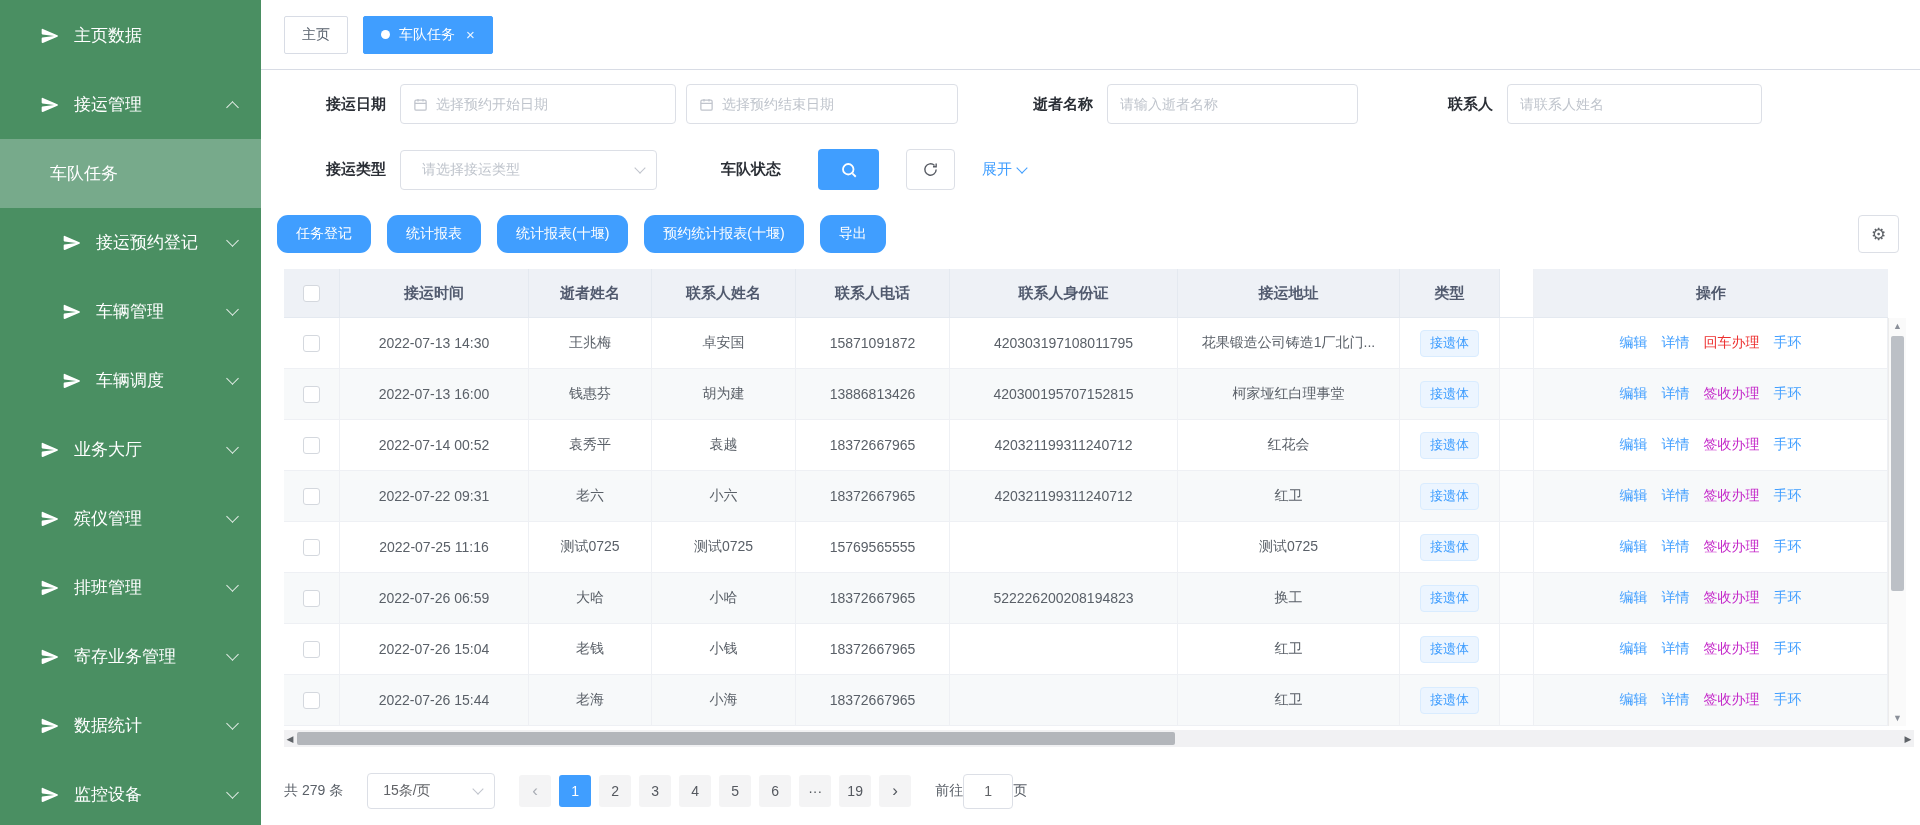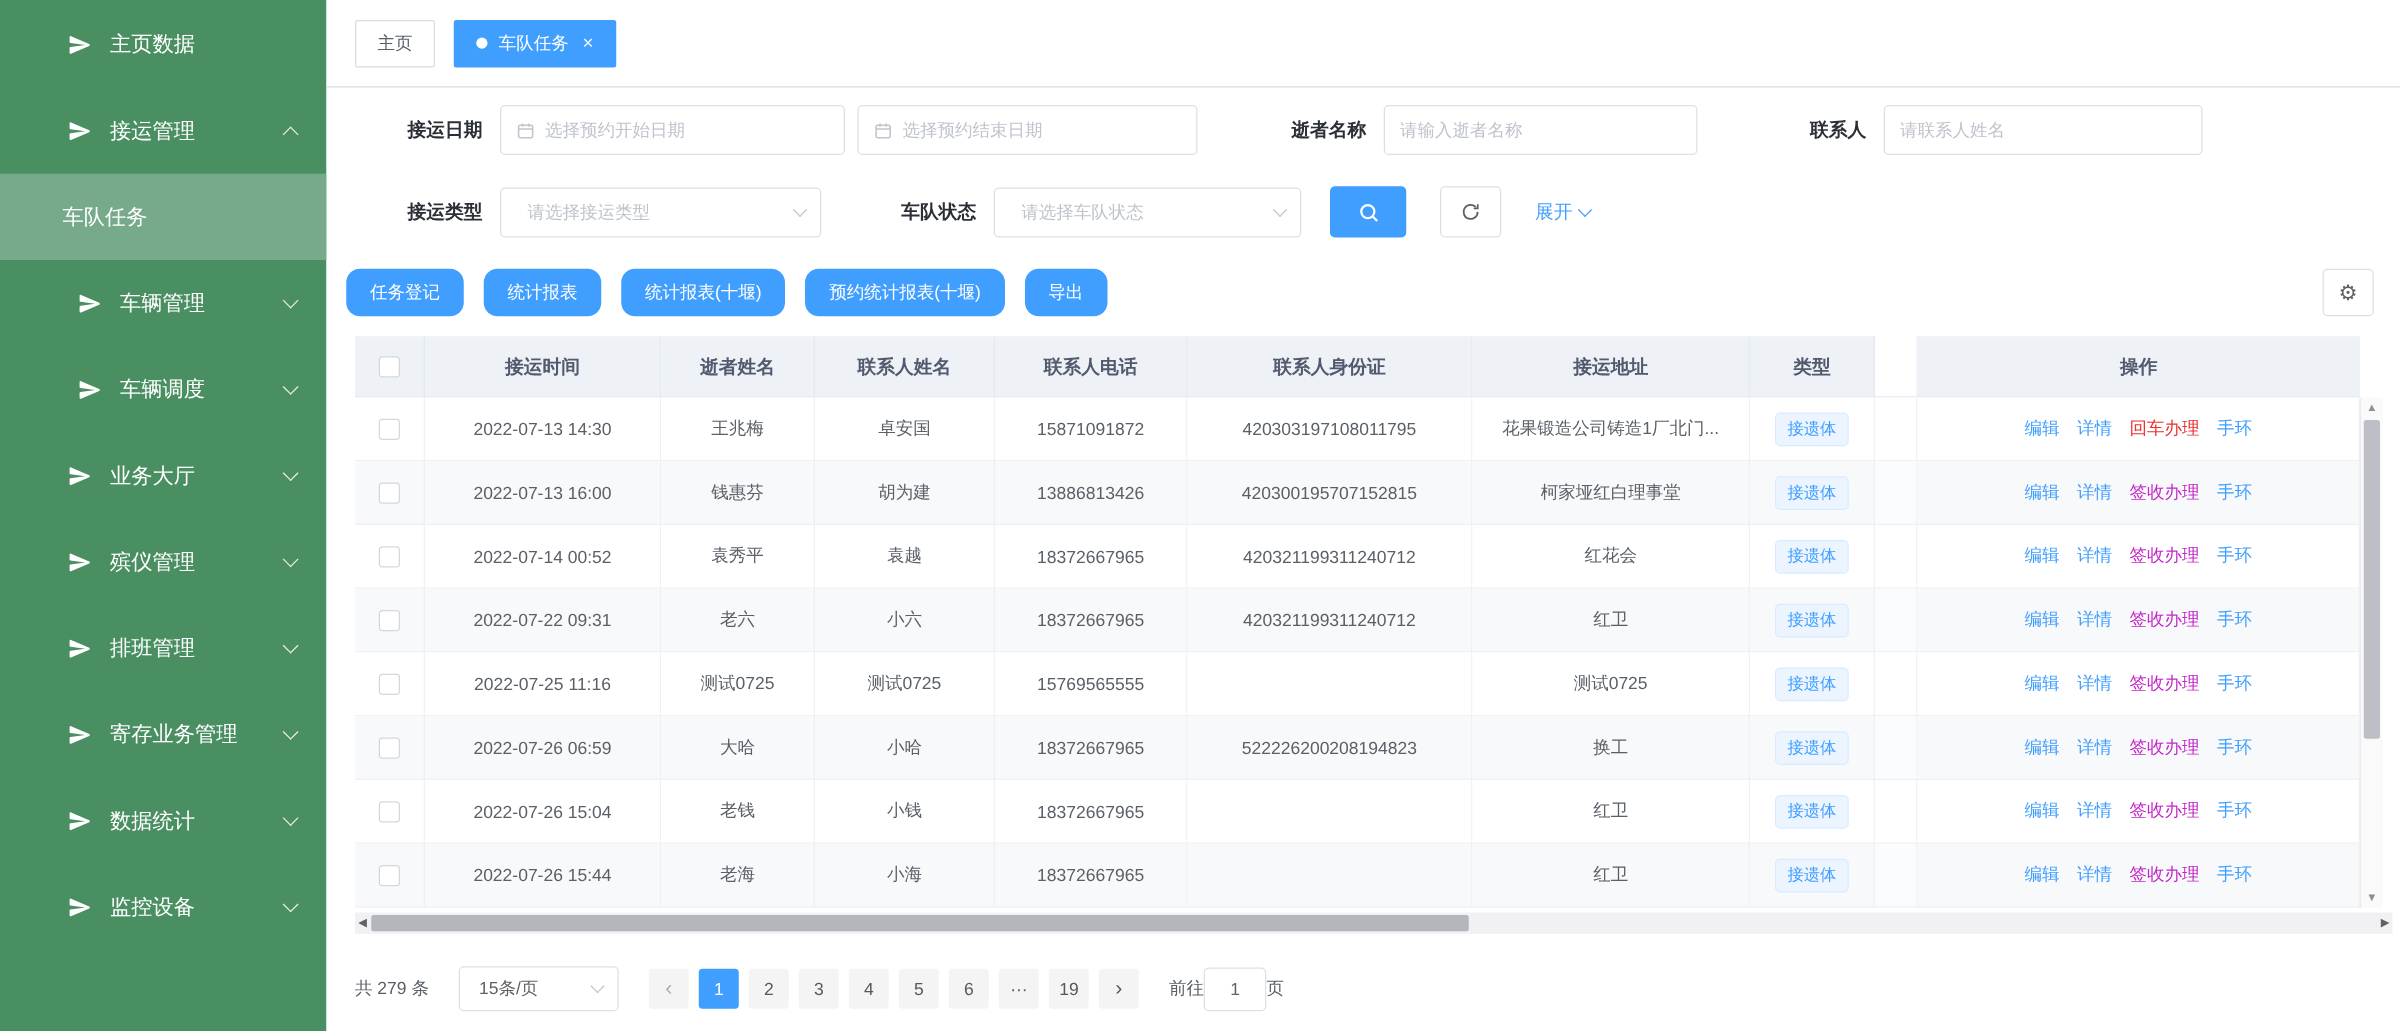--- a/index.html
+++ b/index.html
@@ -4,21 +4,21 @@
 <style>
   * { margin:0; padding:0; box-sizing:border-box; }
   html,body { width:1920px; height:825px; overflow:hidden; background:#fff;
     font-family:"Liberation Sans","DejaVu Sans",sans-serif; }
   .app { display:flex; width:1920px; height:825px; }
 
   
   .sidebar { width:261px; height:825px; background:#4a8f62; flex:0 0 261px; padding-top:1px; }
   .sb-item { height:69px; display:flex; align-items:center; color:#fff; font-size:17px;
     cursor:pointer; position:relative; }
-  .sb-item.lv1 { padding-left:54px; }
+  .sb-item.lv1 { padding-left:40px; }
   .sb-item.lv2 { padding-left:62px; }
   .sb-item.active { background:#77aa8b; padding-left:50px; }
   .sb-icon { width:21px; height:21px; margin-right:13px; flex:0 0 21px; display:flex; align-items:center; }
   .sb-arrow { position:absolute; right:24px; width:9px; height:9px;
     border:solid #e6efe9; border-width:0 1.6px 1.6px 0; }
   .sb-arrow.down { transform:rotate(45deg); top:28px; }
   .sb-arrow.up { transform:rotate(-135deg); top:33px; }
 
   
   .main { flex:1; position:relative; }
@@ -147,20 +147,29 @@
       </div>
       <div class="sb-item lv2 active">
         <span class="sb-label">车队任务</span>
       </div>
       <div class="sb-item lv2">
         <span class="sb-icon">
           <svg width="20" height="20" viewBox="0 0 24 24" fill="#fff">
             <path d="M3.4 20.4l17.45-7.48a1 1 0 0 0 0-1.84L3.4 3.6a.993.993 0 0 0-1.39.91L2 9.12c0 .5.37.93.87.99L17 12 2.87 13.88c-.5.07-.87.5-.87 1l.01 4.61c0 .71.73 1.2 1.39.91z"></path>
           </svg>
         </span>
+        <span class="sb-label">接运预约登记</span>
+        <span class="sb-arrow down"></span>
+      </div>
+      <div class="sb-item lv2">
+        <span class="sb-icon">
+          <svg width="20" height="20" viewBox="0 0 24 24" fill="#fff">
+            <path d="M3.4 20.4l17.45-7.48a1 1 0 0 0 0-1.84L3.4 3.6a.993.993 0 0 0-1.39.91L2 9.12c0 .5.37.93.87.99L17 12 2.87 13.88c-.5.07-.87.5-.87 1l.01 4.61c0 .71.73 1.2 1.39.91z"></path>
+          </svg>
+        </span>
         <span class="sb-label">车辆管理</span>
         <span class="sb-arrow down"></span>
       </div>
       <div class="sb-item lv2">
         <span class="sb-icon">
           <svg width="20" height="20" viewBox="0 0 24 24" fill="#fff">
             <path d="M3.4 20.4l17.45-7.48a1 1 0 0 0 0-1.84L3.4 3.6a.993.993 0 0 0-1.39.91L2 9.12c0 .5.37.93.87.99L17 12 2.87 13.88c-.5.07-.87.5-.87 1l.01 4.61c0 .71.73 1.2 1.39.91z"></path>
           </svg>
         </span>
         <span class="sb-label">车辆调度</span>
@@ -265,24 +274,20 @@
         </div>
       </div>
 
       <div class="frow frow2">
         <span class="flabel">接运类型</span>
         <div class="fbox fselect w257">
           <span>请选择接运类型</span>
           <span class="caret"></span>
         </div>
         <span class="flabel ml51">车队状态</span>
-        <div class="fbox fselect w246">
-          <span>请选择车队状态</span>
-          <span class="caret"></span>
-        </div>
         <button class="search-btn ml23">
           <span style="display:flex">
             <svg width="18" height="18" viewBox="0 0 24 24" fill="none" stroke="#fff" stroke-width="2.4">
                 <circle cx="11" cy="11" r="7"></circle>
                 <path d="M16.5 16.5L21 21"></path>
               </svg>
           </span>
         </button>
         <button class="refresh-btn ml27">
           <span style="display:flex">

